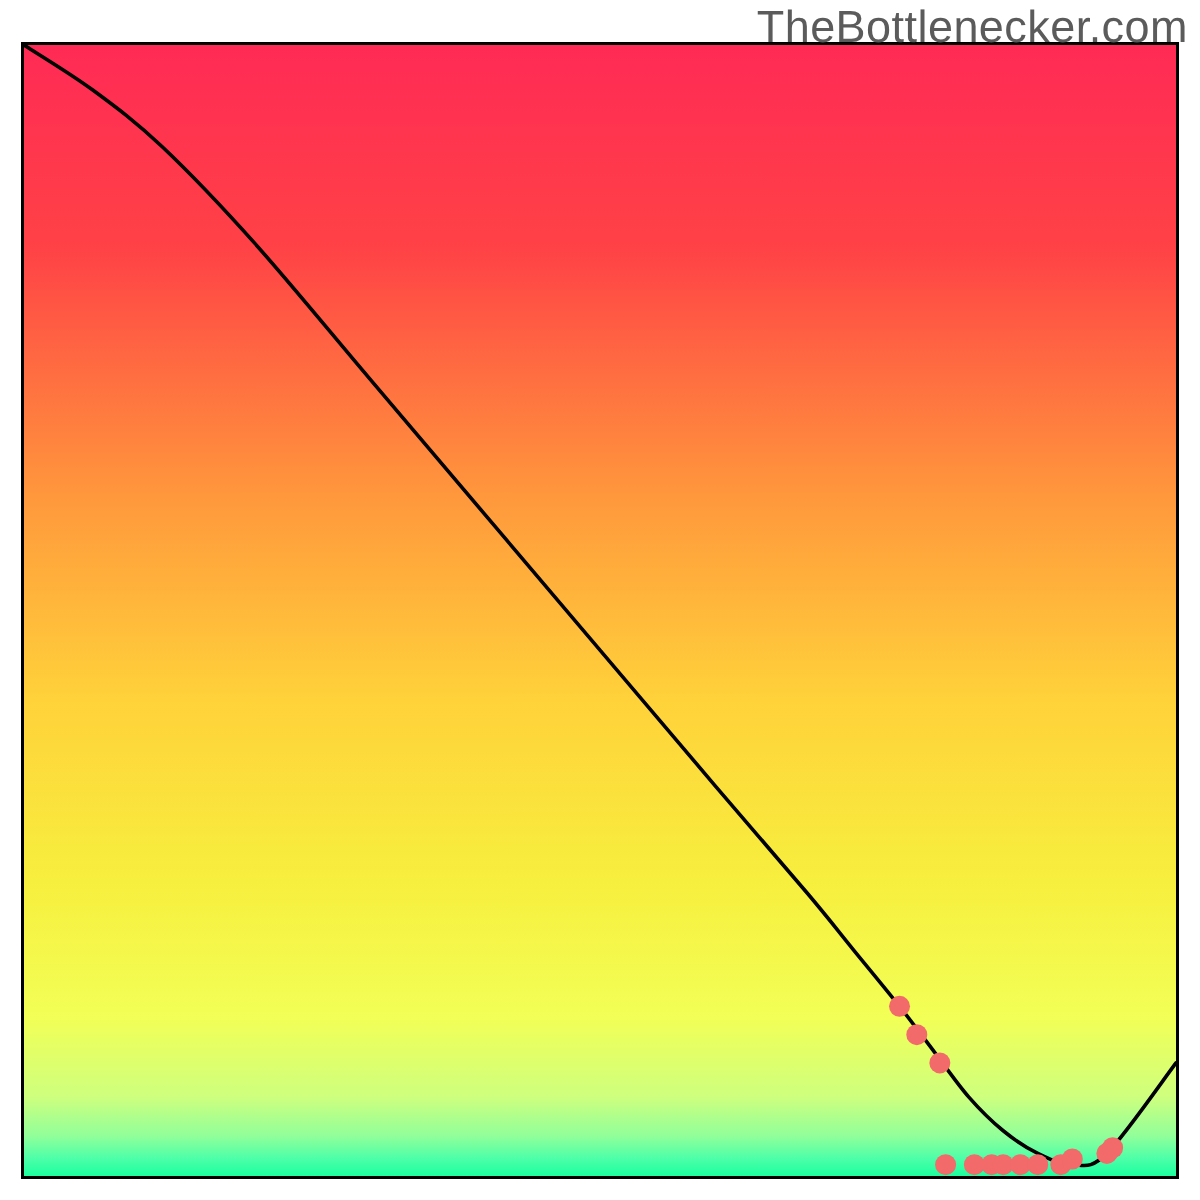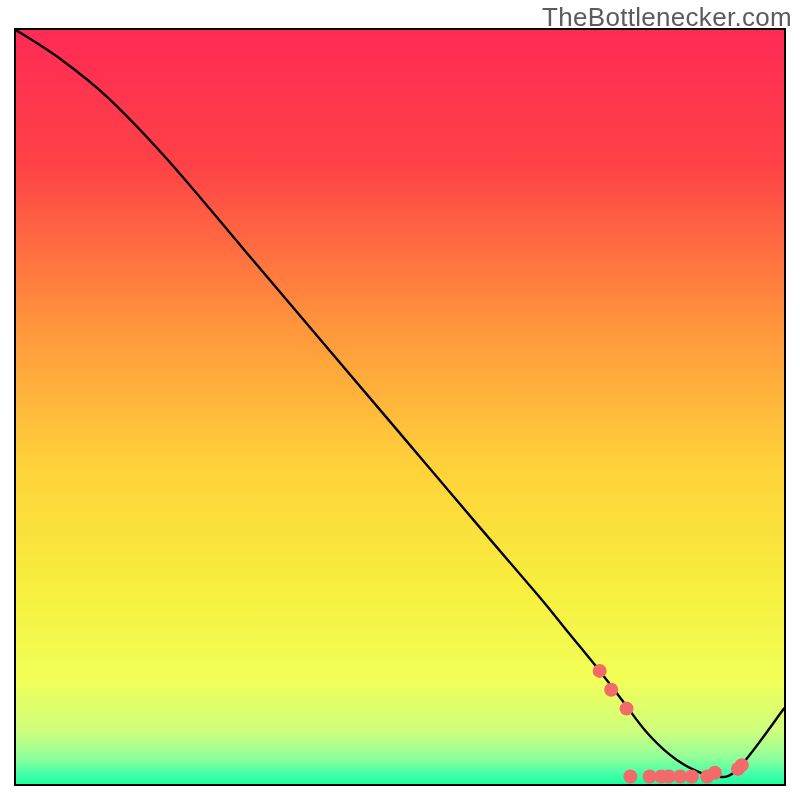--- a/index.html
+++ b/index.html
@@ -13,21 +13,21 @@
   }
   .frame {
     position: relative;
     width: 800px;
     height: 800px;
   }
   .watermark {
     position: absolute;
     top: 2px;
     right: 8px;
-    font-size: 26px;
+    font-size: 30px;
     color: #5b5b5b;
     letter-spacing: 0.3px;
     font-weight: 500;
     z-index: 10;
   }
   .plot-area {
     position: absolute;
     left: 14px;
     top: 28px;
     width: 772px;

